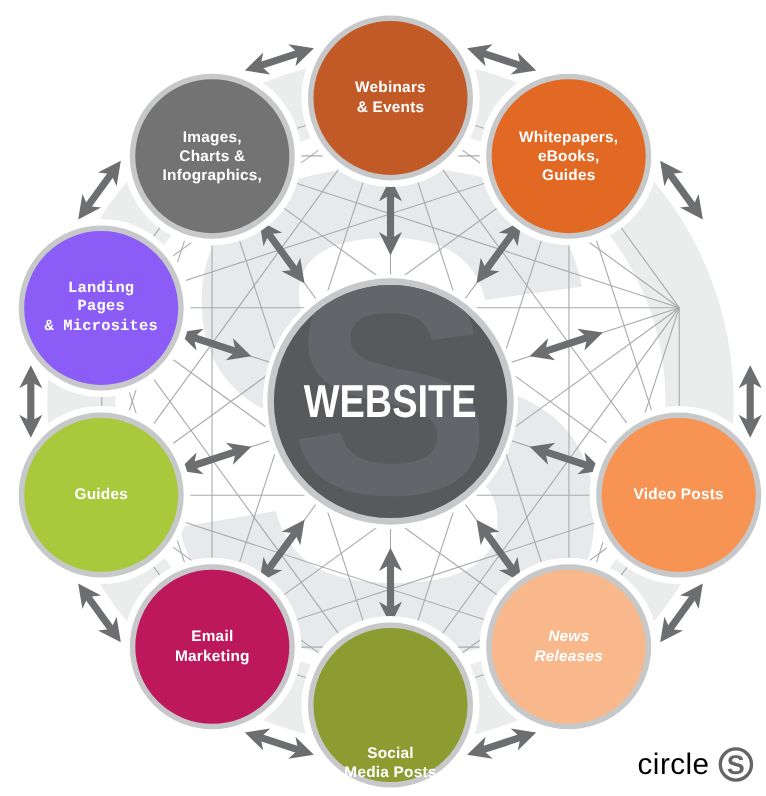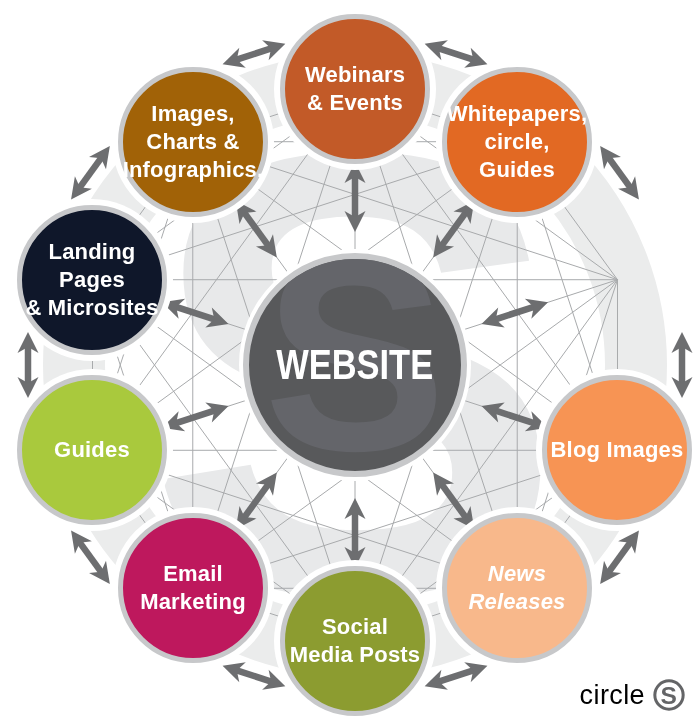--- a/index.html
+++ b/index.html
@@ -10,21 +10,21 @@
   svg.layer { position:absolute; left:0; top:0; }
 
   .node {
     position:absolute; box-sizing:border-box; width:150px; height:150px;
     border-radius:50%; border:5px solid #c7c8ca;
     box-shadow:0 0 0 6px #ffffff;
     display:flex; align-items:center; justify-content:center;
   }
   .node-label {
     white-space:pre-line; text-align:center; color:#ffffff;
-    font-weight:bold; font-size:22px; line-height:1.26; letter-spacing:0.2px;
+    font-weight:bold; font-size:14px; line-height:1.26; letter-spacing:0.2px;
   }
   .n0 { left:280px; top:14px; }
   .n1 { left:442px; top:67px; }
   .n2 { left:542px; top:205px; }
   .n3 { left:542px; top:375px; }
   .n4 { left:442px; top:513px;font-style:italic; }
   .n5 { left:280px; top:566px; }
   .n6 { left:118px; top:513px; }
   .n7 { left:17px;  top:375px; }
   .n8 { left:17px;  top:205px; }
@@ -171,47 +171,47 @@
         <polygon points="222.56657780165207,64.20207998585806 239.29408620291335,47.72662968288505 236.83242554607938,59.56682507023385 245.78344308478725,67.69881652508327" fill="#6d6e70"></polygon>
       </g>
   </svg>
 
   <div class="node n0" style="background: rgb(194, 90, 40);">
     <span class="node-label">Webinars
 &amp; Events</span>
   </div>
   <div class="node n1" style="background: rgb(226, 105, 35);">
     <span class="node-label">Whitepapers,
-circle,
+eBooks,
 Guides</span>
   </div>
   <div class="node n3" style="background: rgb(247, 148, 84);">
-    <span class="node-label">Blog Images</span>
+    <span class="node-label">Video Posts</span>
   </div>
   <div class="node n4" style="background: rgb(248, 184, 139);">
     <span class="node-label">News
 Releases</span>
   </div>
-  <div class="node n5" style="background: rgb(140, 156, 48);">
+  <div class="node n5" style="background: rgb(140, 156, 48); align-items: flex-end;">
     <span class="node-label">Social
 Media Posts</span>
   </div>
   <div class="node n6" style="background: #be185d;">
     <span class="node-label">Email
 Marketing</span>
   </div>
   <div class="node n7" style="background: rgb(169, 201, 61);">
     <span class="node-label">Guides</span>
   </div>
-  <div class="node n8" style="background: #0f172a;">
+  <div class="node n8" style="background: #8b5cf6; font-family: Liberation Mono, monospace;">
     <span class="node-label">Landing
 Pages
 &amp; Microsites</span>
   </div>
-  <div class="node n9" style="background: #a16207;">
+  <div class="node n9" style="background: #737373;">
     <span class="node-label">Images,
 Charts &amp;
 Infographics,</span>
   </div>
 
   <div class="hub" id="hub" style="background: rgb(88, 89, 91);">
     <span class="hub-watermark">S</span>
     <span class="hub-label">WEBSITE</span>
   </div>
 

